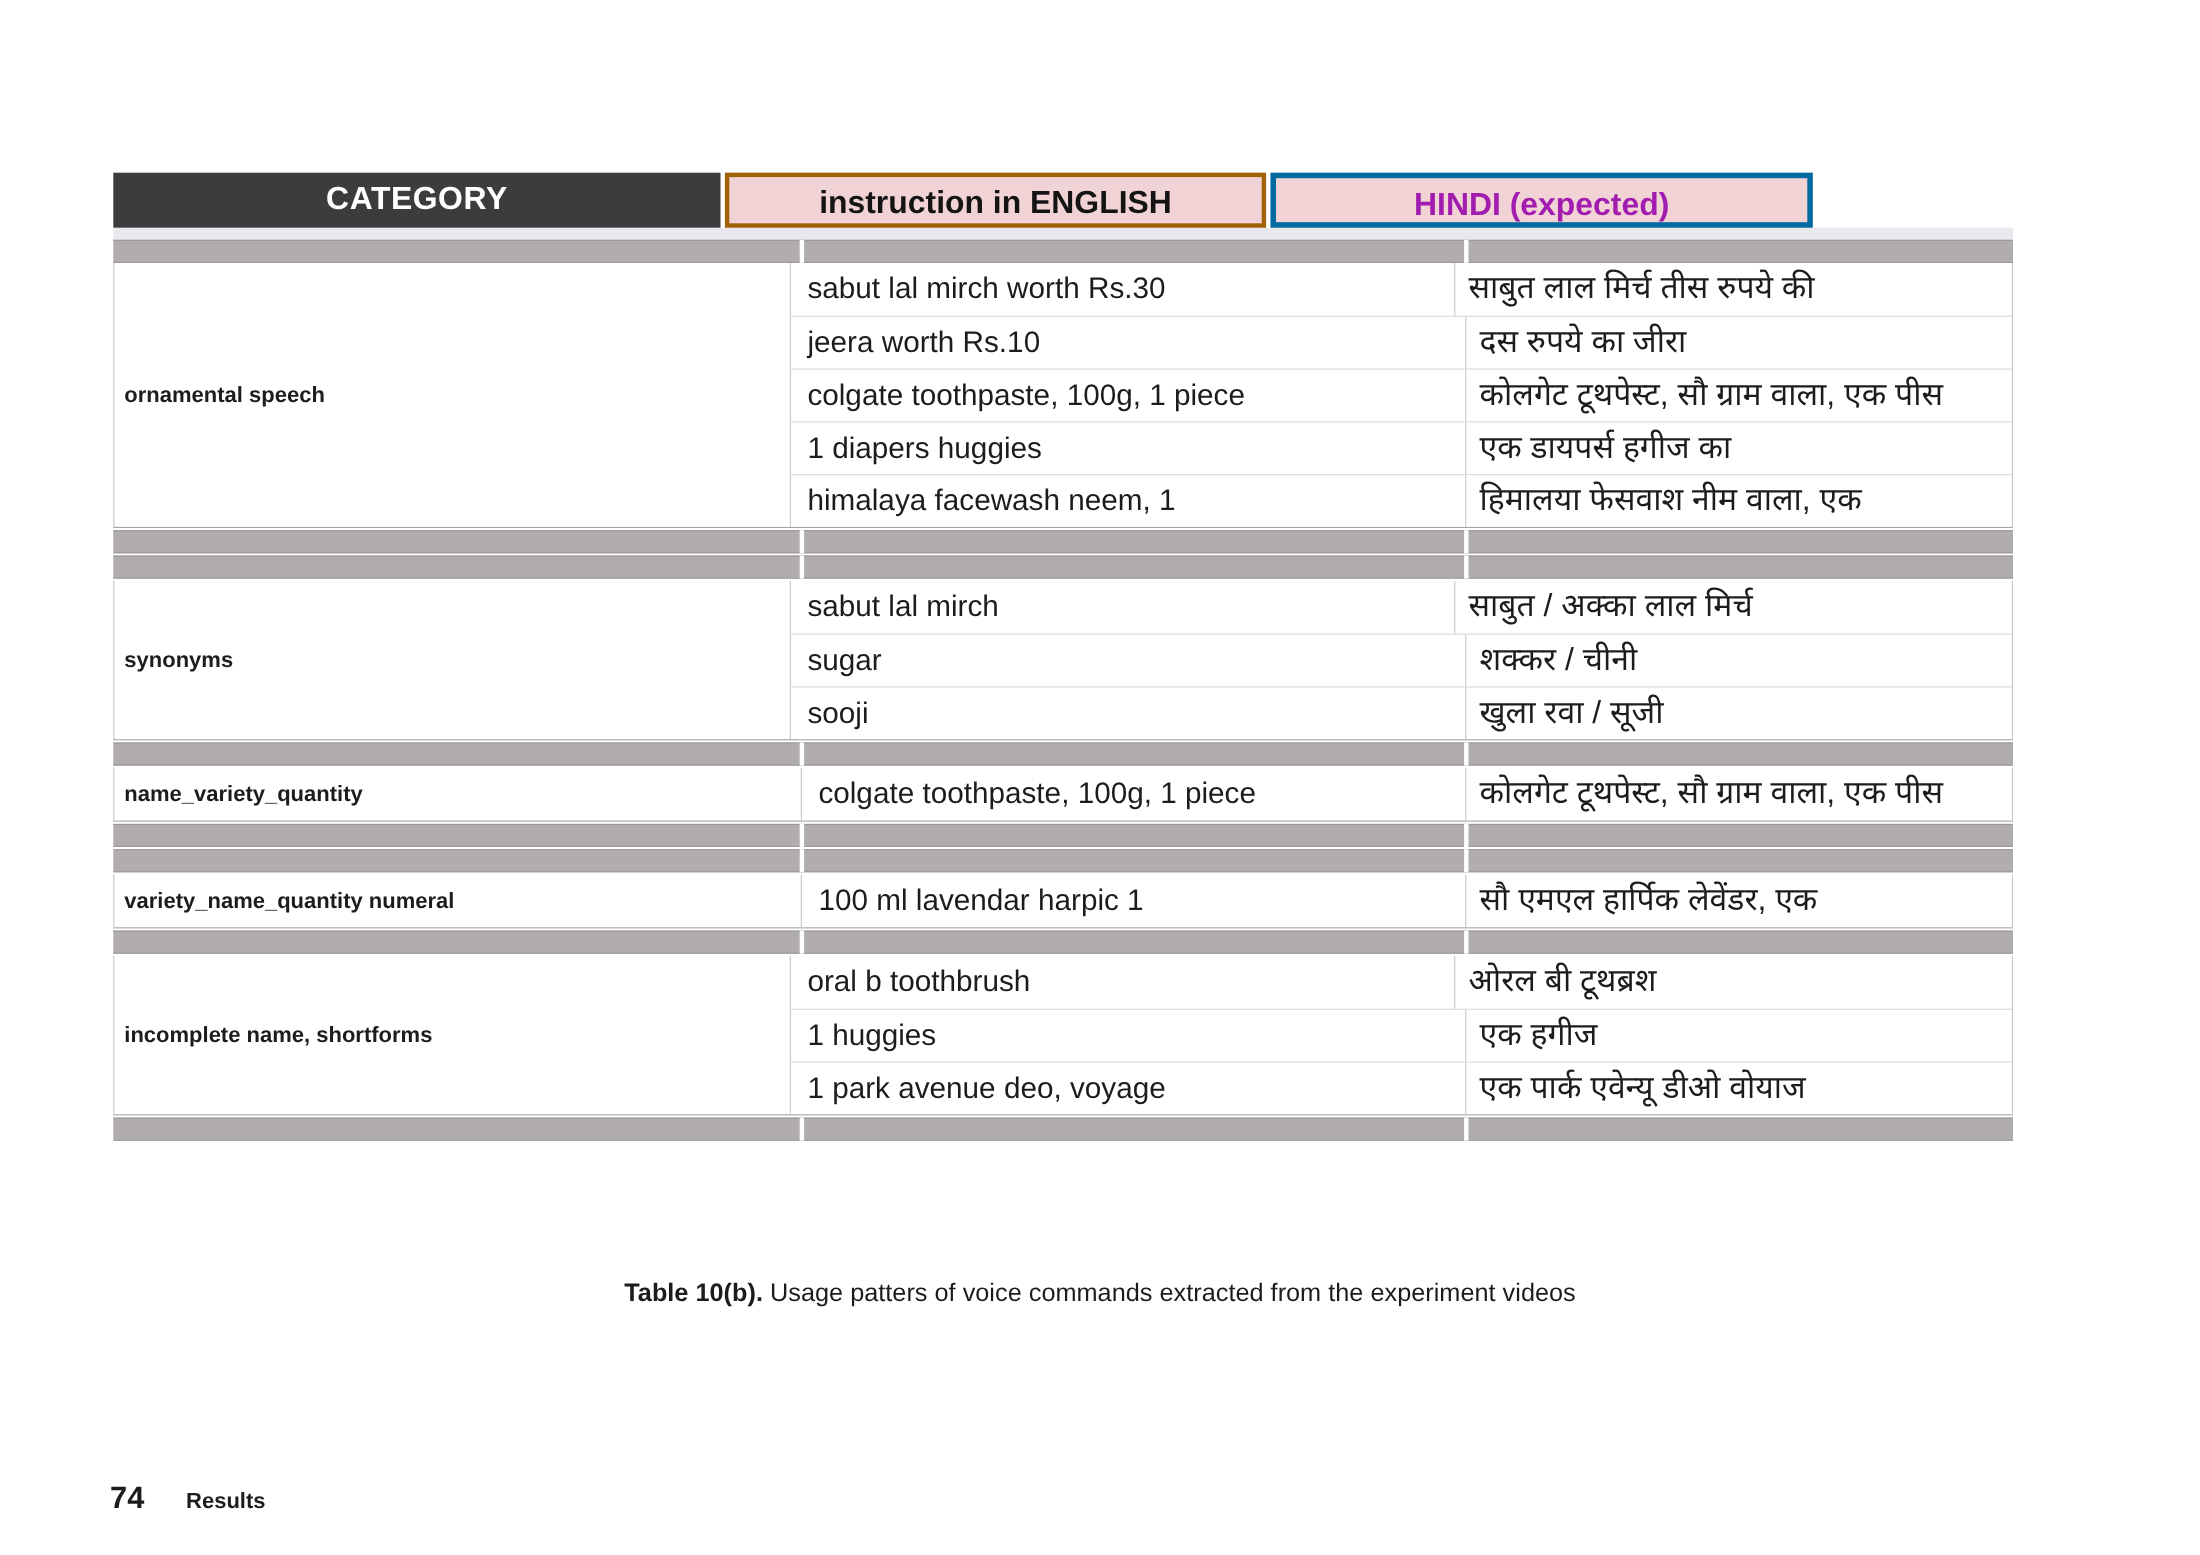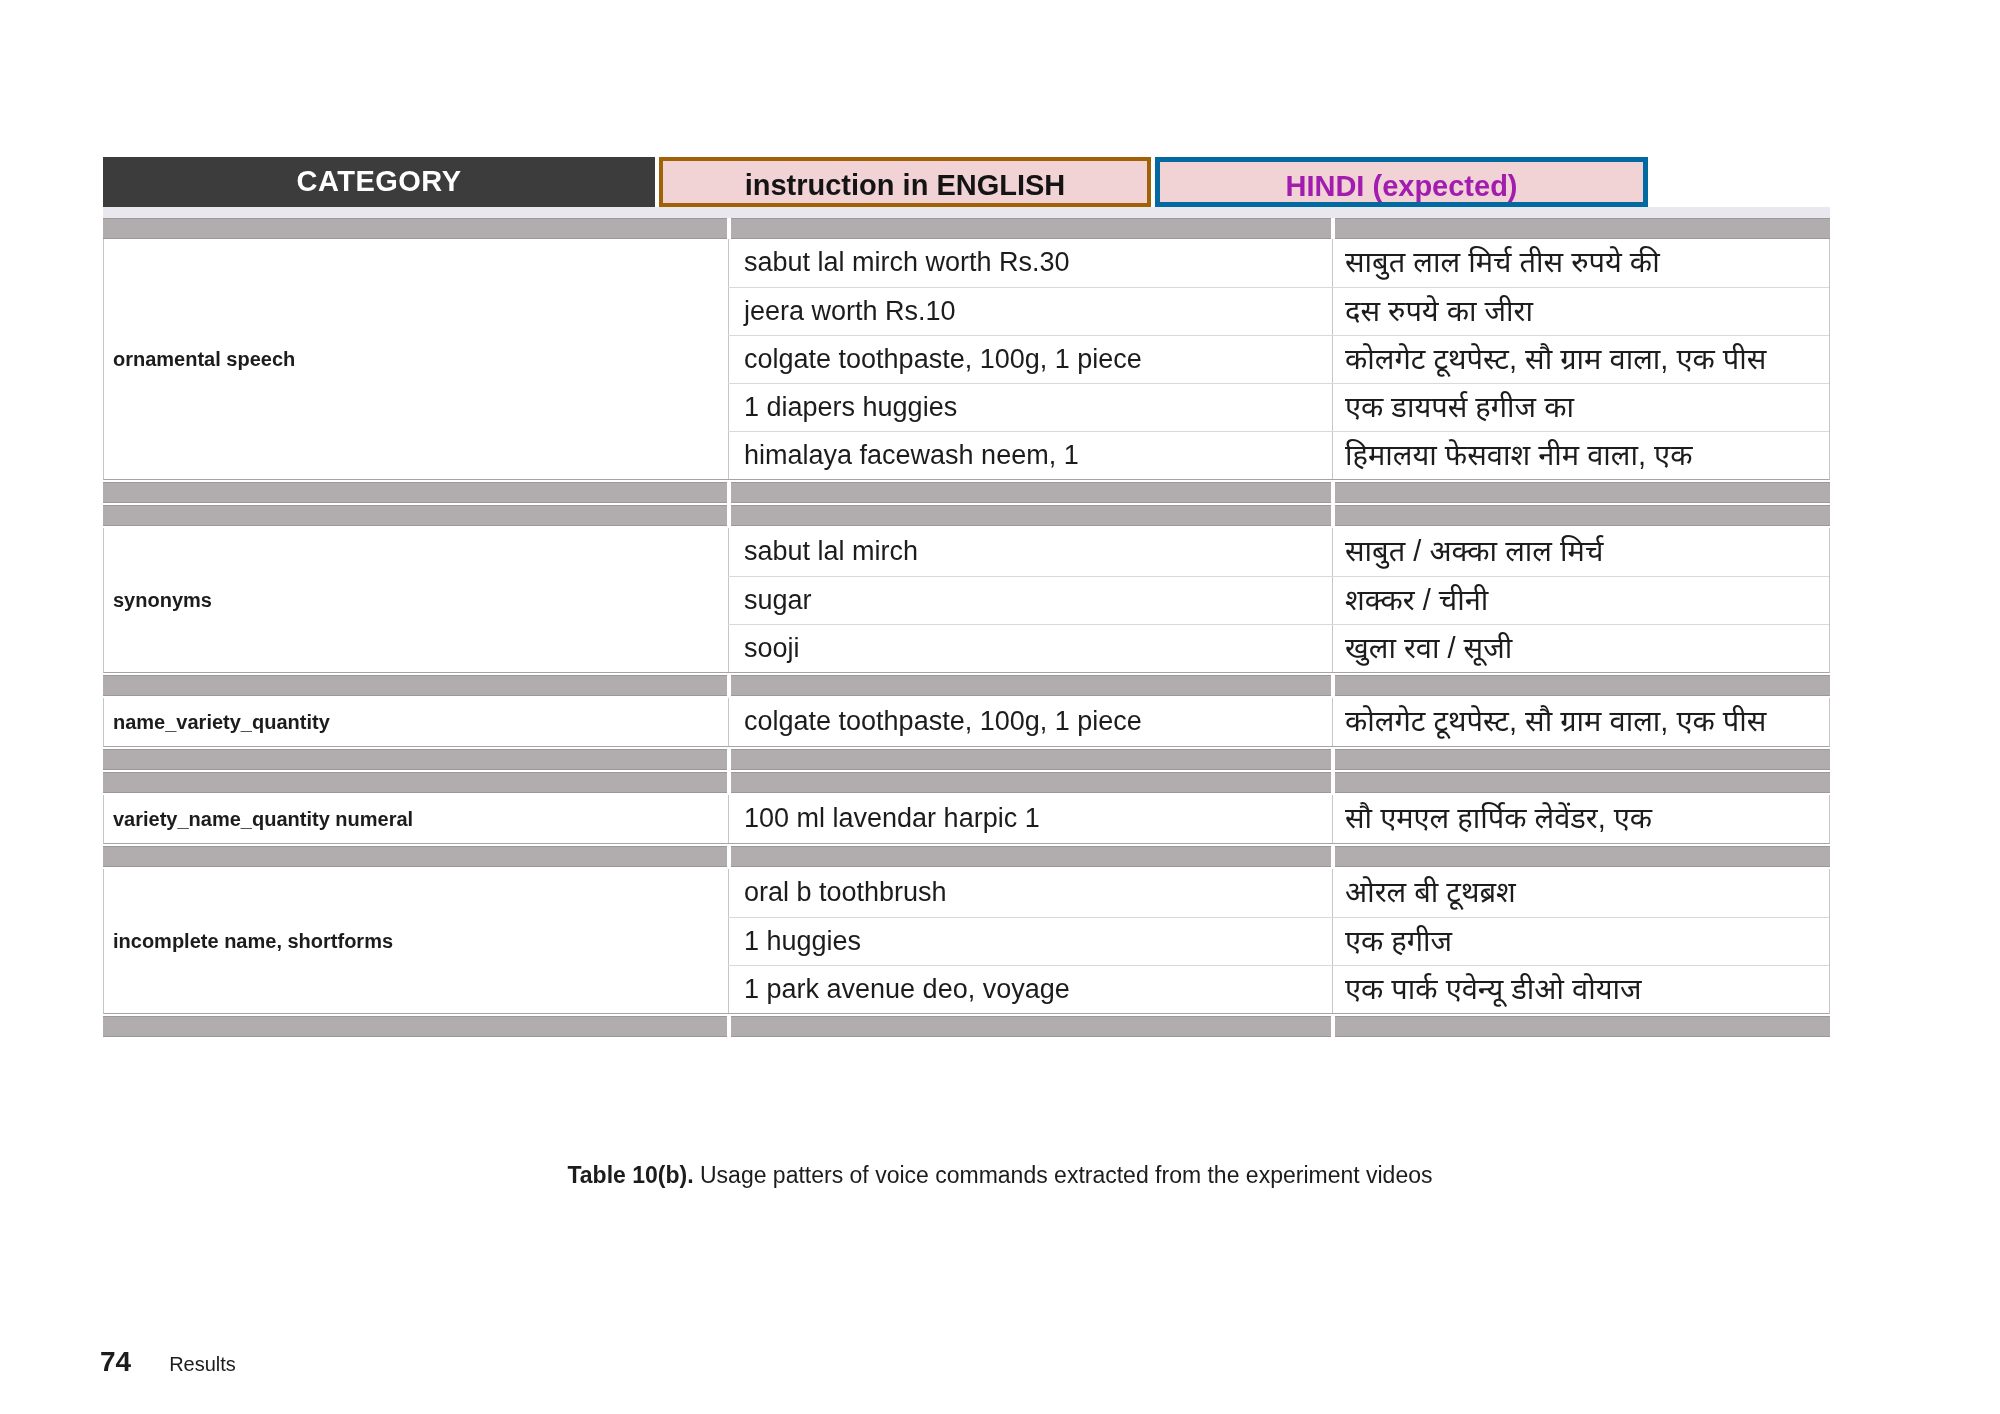--- a/index.html
+++ b/index.html
@@ -34,36 +34,36 @@
   .gap-1{left:624px;} .gap-2{left:1228px;}
   .band-sep{margin-top:2px; margin-bottom:2px;}
 
   
   .section{display:flex; background:#ffffff; border-left:1px solid var(--col-line);
     border-right:1px solid var(--col-line); border-bottom:1px solid var(--section-line);}
   .cat-cell{width:625px; display:flex; align-items:center; padding-left:9px;
     font-weight:bold; font-size:20px; white-space:nowrap;}
   .rows{flex:1;}
   .row{display:flex; height:48px;}
-  .row + .row{border-top:1px solid var(--row-line);}
+  .row + .row{border-top:1px solid var(--row-line);gap:10px;}
   .cell{height:100%; white-space:nowrap; overflow:hidden;}
   .cell.eng{width:604px; border-left:1px solid var(--col-line);
     font-size:27px; line-height:47px; padding-left:15px;}
   .cell.hin{width:497px; border-left:1px solid var(--col-line);
     font-size:29px; line-height:46px; padding-left:12px;}
 
   
   .caption{position:absolute; left:0; top:1158px; width:2000px; text-align:center;
     font-size:23px; line-height:34px;}
   .caption b{font-weight:bold;}
 
   
   .footer{position:absolute; left:100px; top:1346px; display:flex; align-items:baseline;}
   .pageno{font-weight:bold; font-size:28px;}
-  .footsec{font-size:20px; margin-left:38px;}
+  .footsec{font-size:20px; margin-left:38px;font-weight:bold;}
 </style>
 </head>
 <body>
 
 <div class="page">
 
   <div class="doc-table">
 
     <div class="header-row">
       <div class="hcell h-cat">CATEGORY</div>

